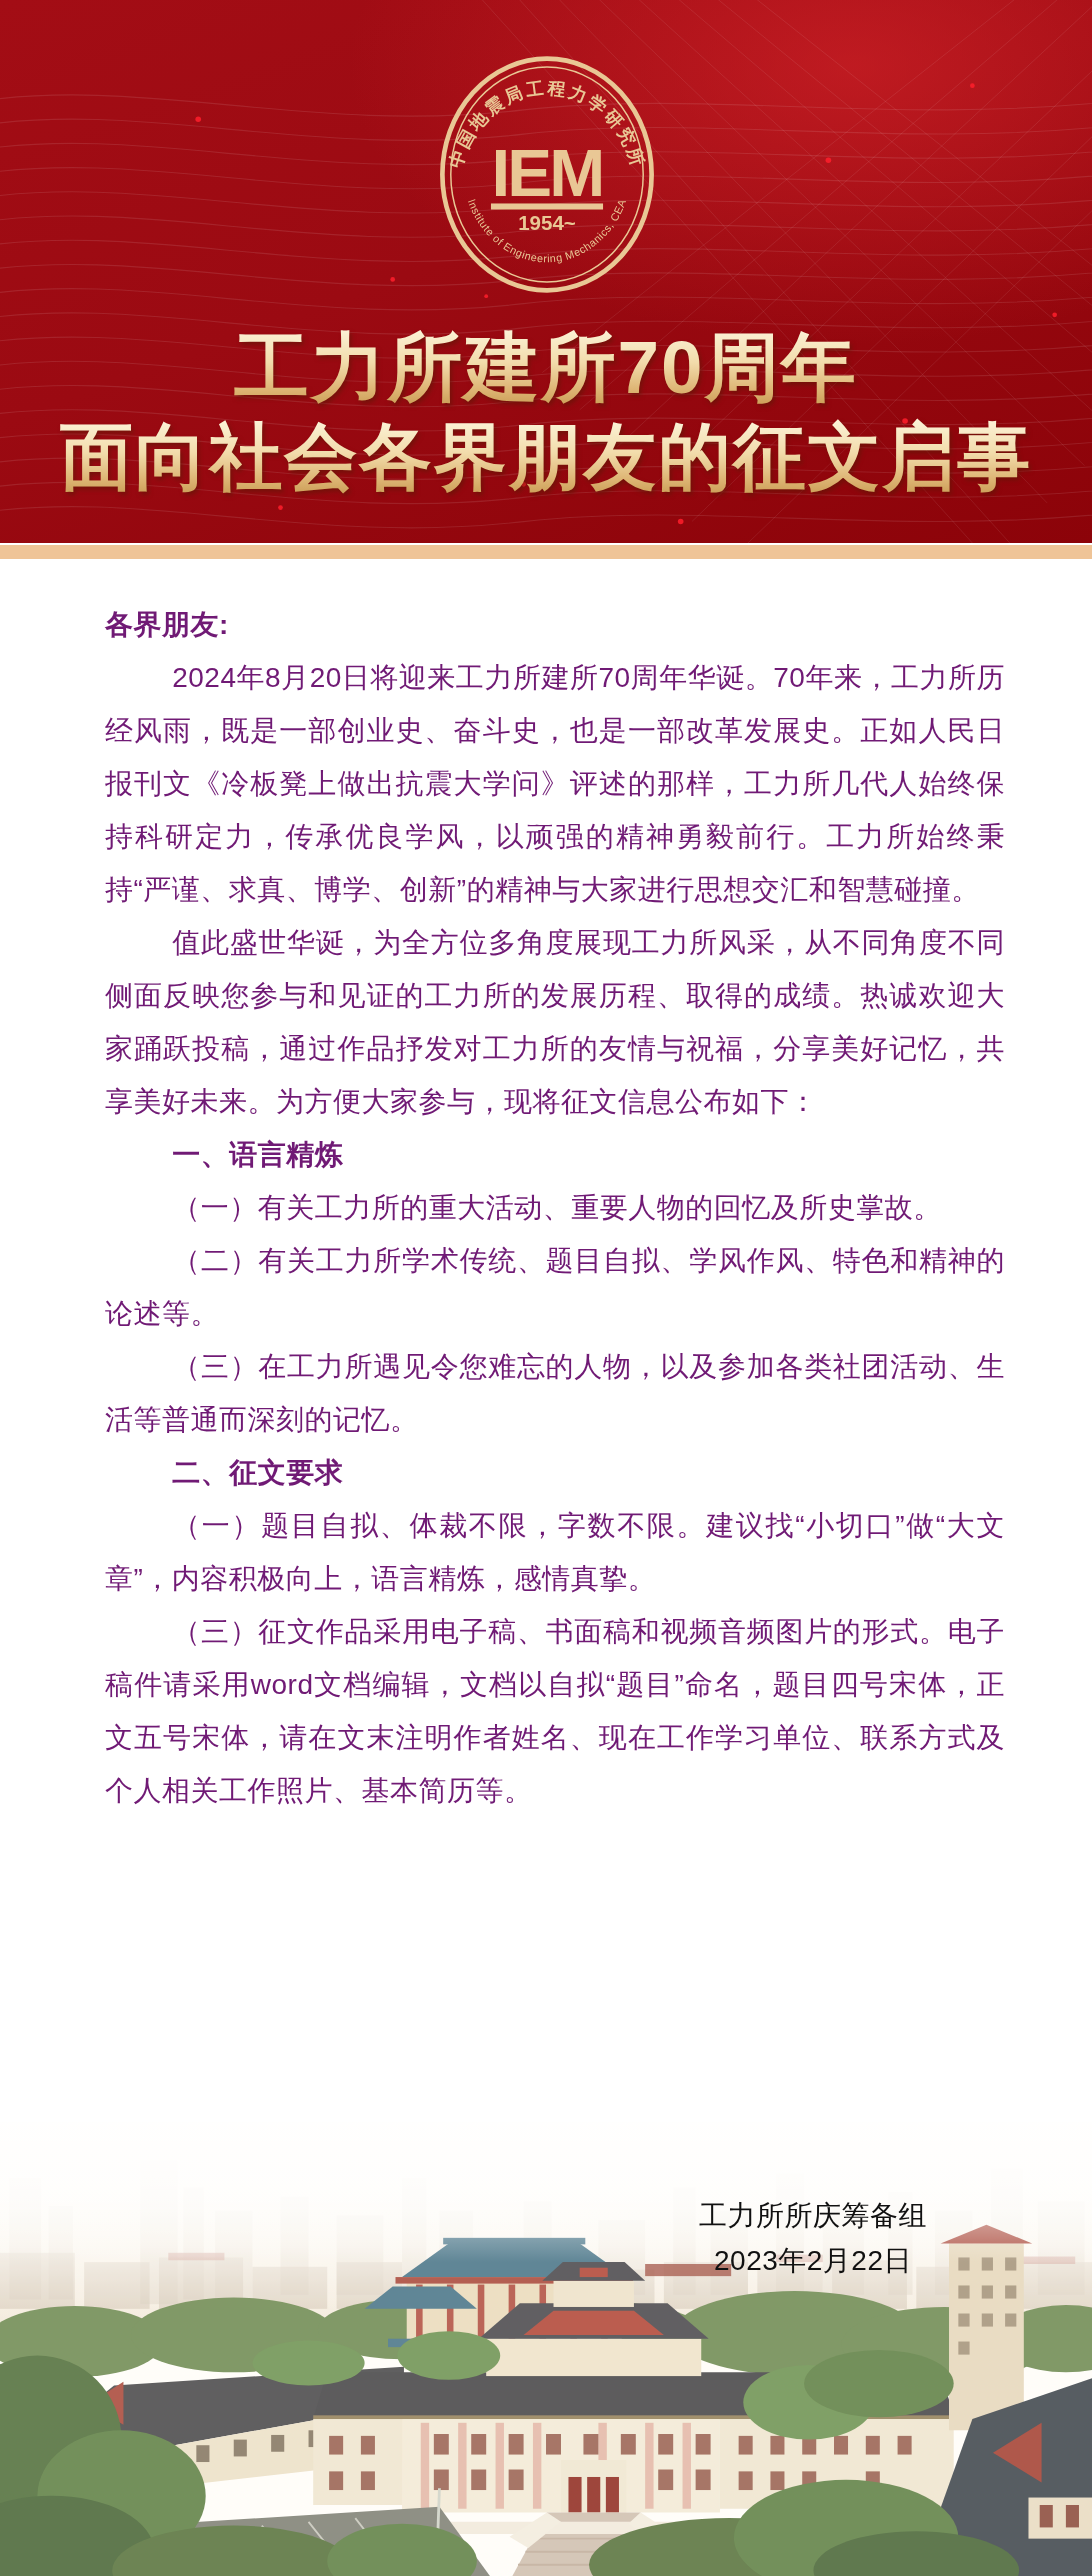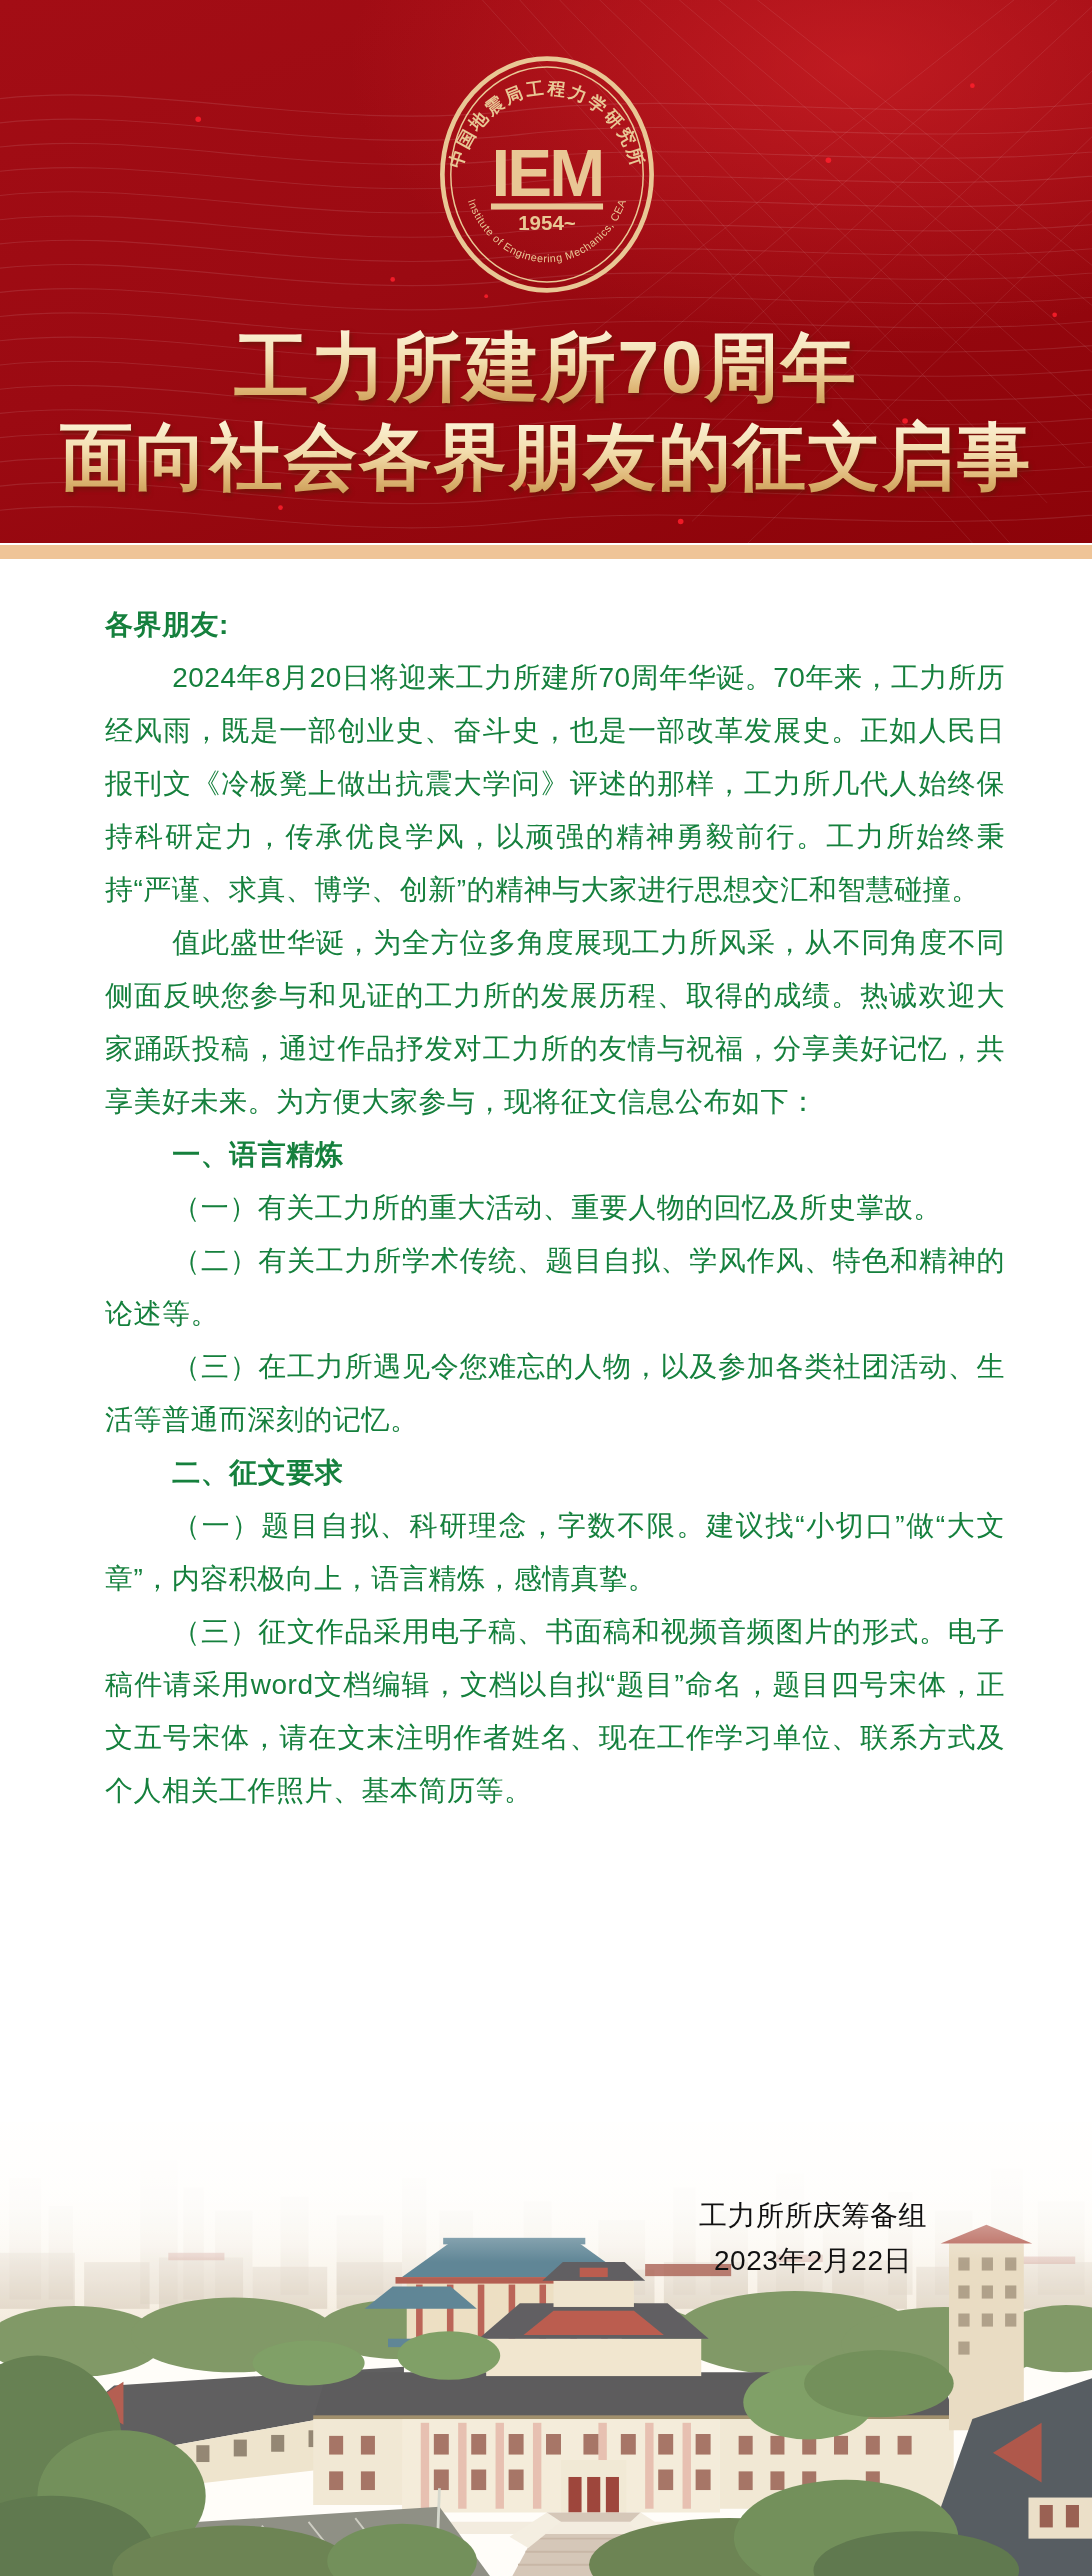--- a/index.html
+++ b/index.html
@@ -54,21 +54,21 @@
     background: #efc497;
     border-top: 2.8px solid #ffffff;
   }
 
   
   .content {
     position: absolute;
     top: 559px; left: 0; right: 0;
     height: 1563px;
     padding: 39px 88px 0 105px;
-    color: #15803d;
+    color: #701a75;
     font-size: 28px;
     line-height: 53px;
     letter-spacing: 0.5px;
     text-align: justify;
     overflow: hidden;
   }
   .content p.para { margin: 0; text-indent: 2.4em; }
   .content p.salutation { text-indent: 0; font-weight: 700; }
   .content p.heading { font-weight: 700; }
 
@@ -191,21 +191,21 @@
 
   <div class="content">
       <p class="para salutation">各界朋友:</p>
       <p class="para para">2024年8月20日将迎来工力所建所70周年华诞。70年来，工力所历经风雨，既是一部创业史、奋斗史，也是一部改革发展史。正如人民日报刊文《冷板凳上做出抗震大学问》评述的那样，工力所几代人始终保持科研定力，传承优良学风，以顽强的精神勇毅前行。工力所始终秉持“严谨、求真、博学、创新”的精神与大家进行思想交汇和智慧碰撞。</p>
       <p class="para para">值此盛世华诞，为全方位多角度展现工力所风采，从不同角度不同侧面反映您参与和见证的工力所的发展历程、取得的成绩。热诚欢迎大家踊跃投稿，通过作品抒发对工力所的友情与祝福，分享美好记忆，共享美好未来。为方便大家参与，现将征文信息公布如下：</p>
       <p class="para heading">一、语言精炼</p>
       <p class="para para">（一）有关工力所的重大活动、重要人物的回忆及所史掌故。</p>
       <p class="para para">（二）有关工力所学术传统、题目自拟、学风作风、特色和精神的论述等。</p>
       <p class="para para">（三）在工力所遇见令您难忘的人物，以及参加各类社团活动、生活等普通而深刻的记忆。</p>
       <p class="para heading">二、征文要求</p>
-      <p class="para para">（一）题目自拟、科研理念，字数不限。建议找“小切口”做“大文章”，内容积极向上，语言精炼，感情真挚。</p>
+      <p class="para para">（一）题目自拟、体裁不限，字数不限。建议找“小切口”做“大文章”，内容积极向上，语言精炼，感情真挚。</p>
       <p class="para para">（三）征文作品采用电子稿、书面稿和视频音频图片的形式。电子稿件请采用word文档编辑，文档以自拟“题目”命名，题目四号宋体，正文五号宋体，请在文末注明作者姓名、现在工作学习单位、联系方式及个人相关工作照片、基本简历等。</p>
     </div>
 
   <div class="signature">
     <div>工力所所庆筹备组</div>
     <div>2023年2月22日</div>
   </div>
 
   <div class="photo">
     <svg viewBox="0 0 1169 486" preserveAspectRatio="none">

